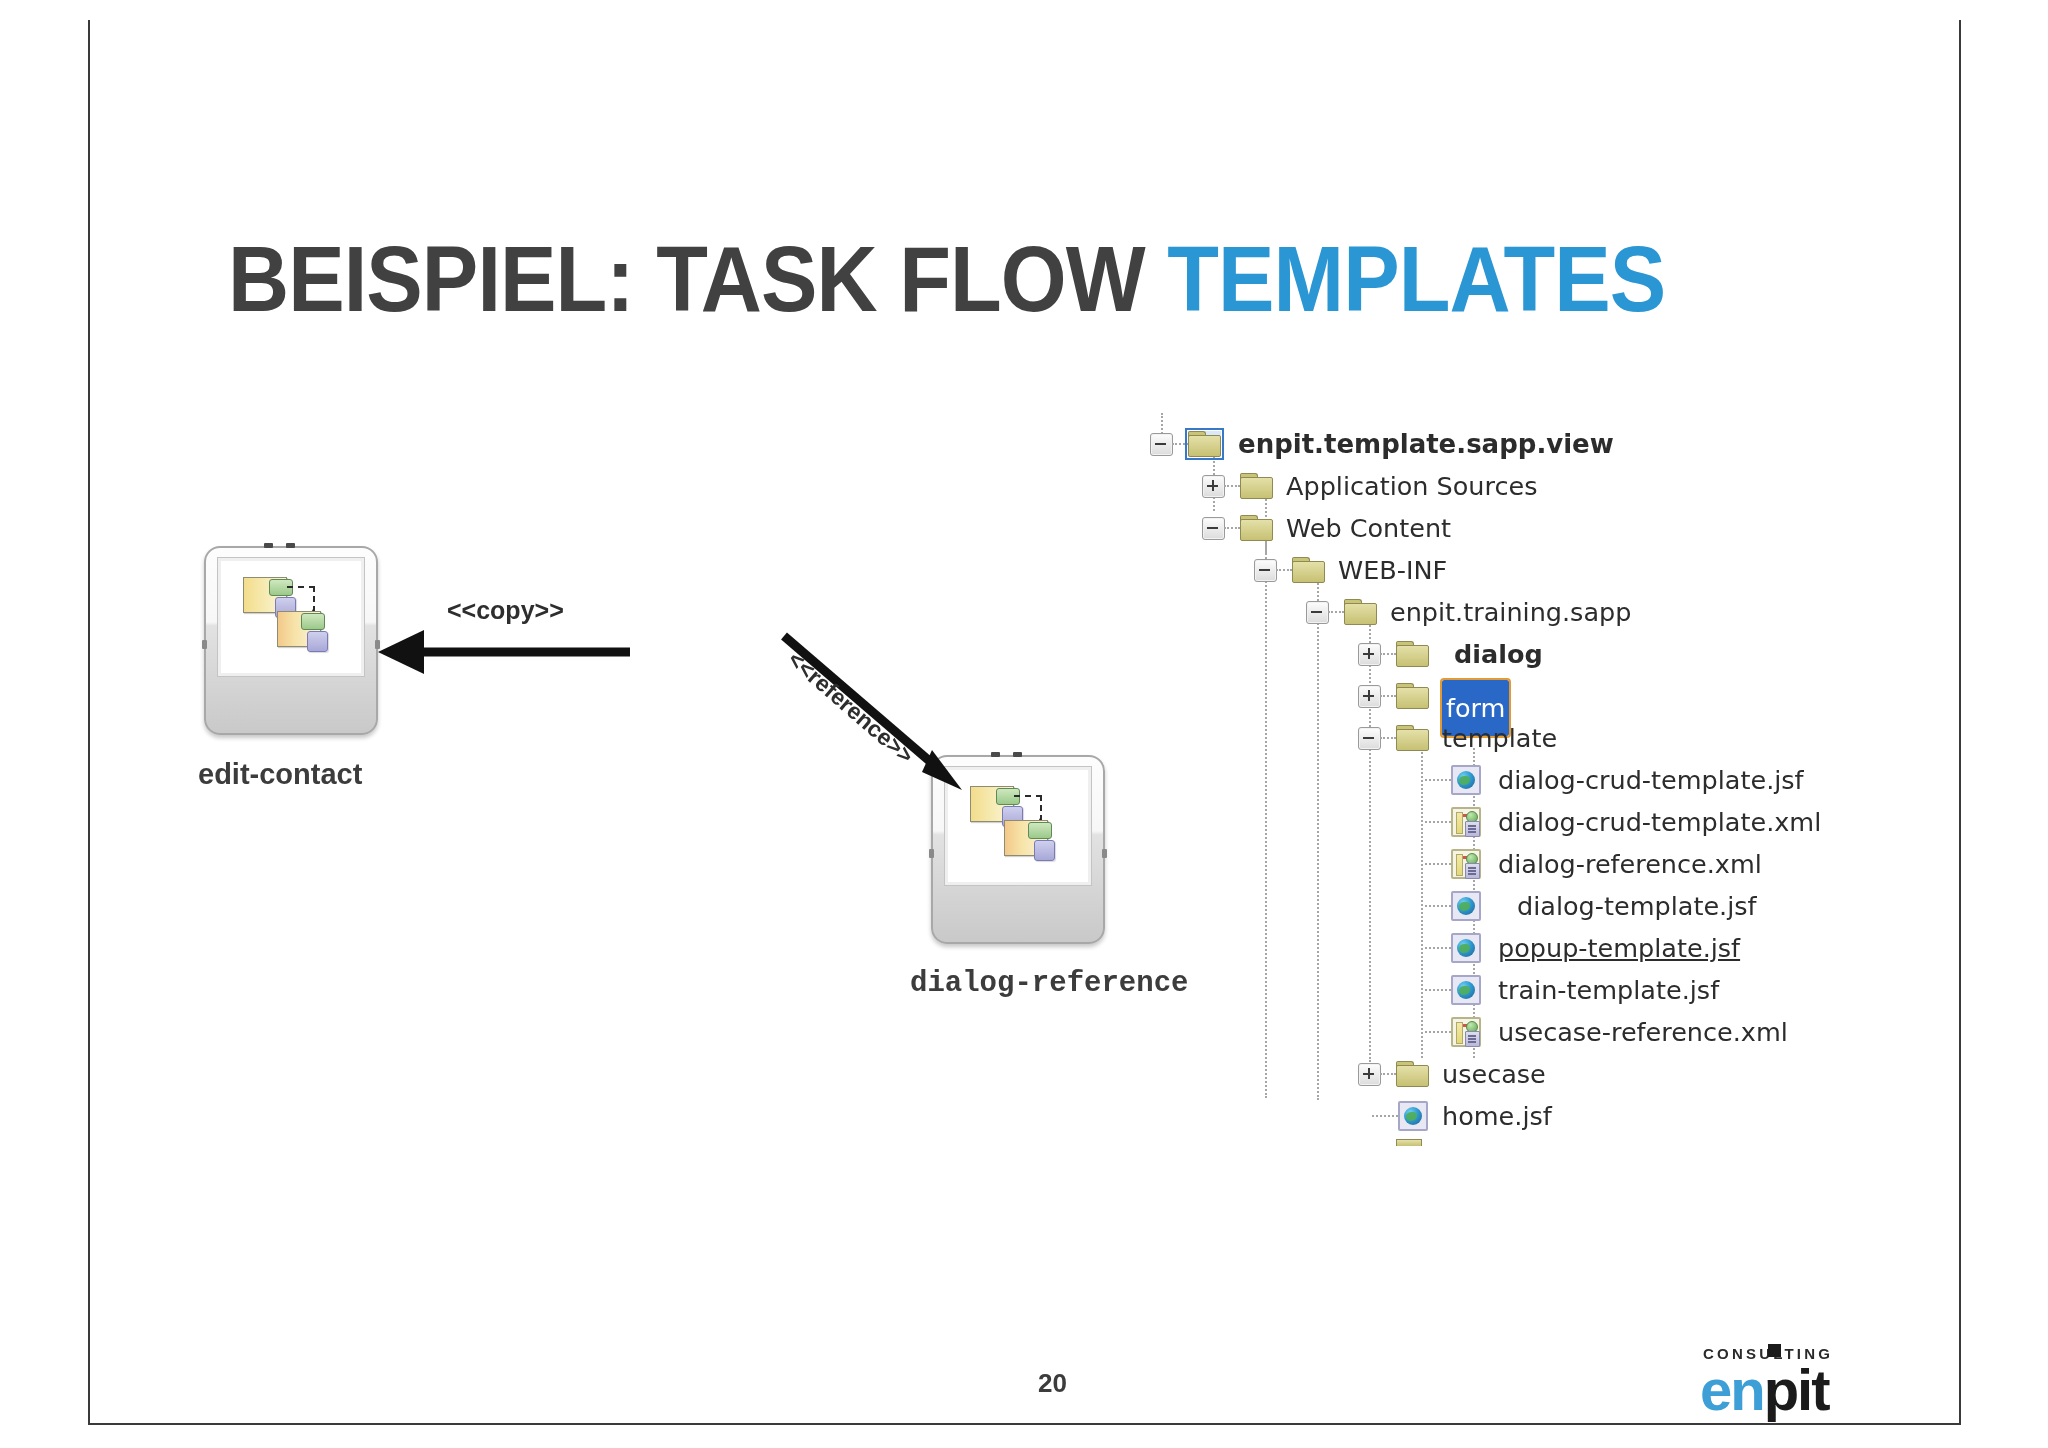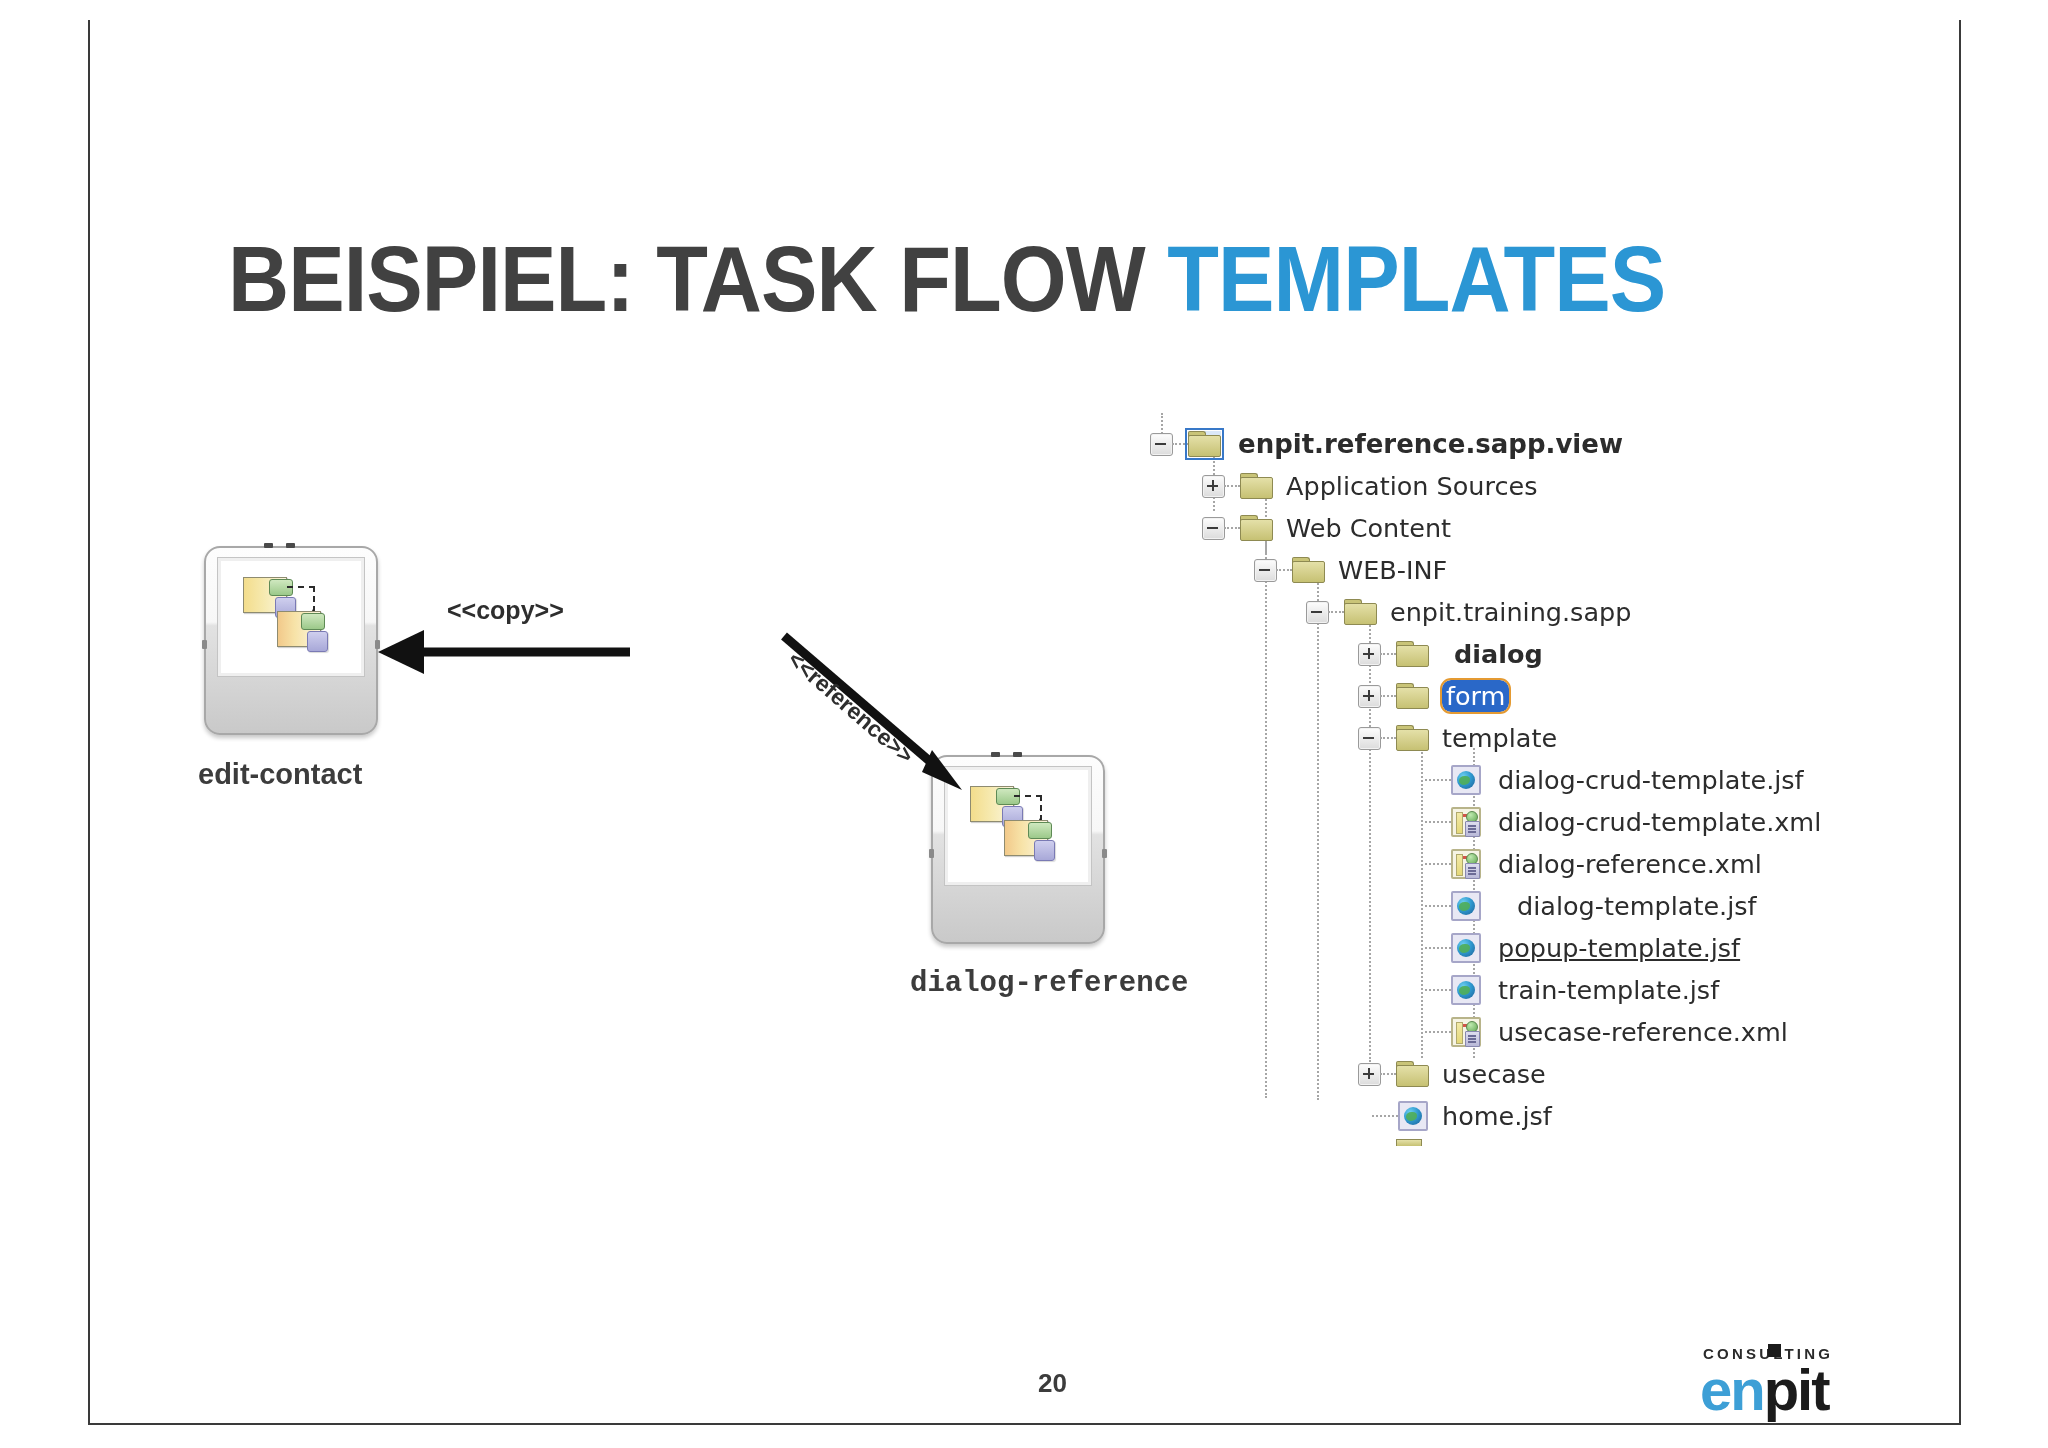--- a/index.html
+++ b/index.html
@@ -82,22 +82,22 @@
   .fileicon.xml .tick{position:absolute;left:10px;top:5px;width:7px;height:3px;background:#d4544a;}
   .fileicon.xml .dot{position:absolute;left:13px;top:2px;width:10px;height:10px;border-radius:50%;
                    background:radial-gradient(circle at 35% 30%,#bfeab0,#5fa54f);border:1px solid #5b8a4e;}
   .fileicon.xml .doc{position:absolute;left:12px;top:12px;width:13px;height:14px;
                    background:linear-gradient(#dedeef,#b9b9d8);border:1px solid #8888b0;border-radius:1px;}
   .fileicon.xml .doc::after{content:"";position:absolute;left:2px;top:3px;width:8px;height:1.5px;
                    background:#6b6b96;box-shadow:0 3px 0 #6b6b96,0 6px 0 #6b6b96;}
 
   .lbl{position:absolute;top:0;height:42px;line-height:42px;}
   .lbl.bold{font-weight:bold;font-size:26px;}
-  .lbl.sel{background:#2a68c8;color:#fff;outline:2px solid #e49a32;padding:0 4px;
-           height:32px;line-height:32px;top:5px;border-radius:9px;}
+  .lbl.sel{background:#2a68c8;color:#fff;outline:2px solid #e49a32;padding:12px 4px;
+           height:32px;line-height:32px;top:5px;border-radius:2px;}
 
   .vline{position:absolute;width:0;border-left:2px dotted #a6a6a6;}
   .hline{position:absolute;height:0;border-top:2px dotted #a6a6a6;}
 
   
   #pagenum{position:absolute;left:1038px;top:1368px;font-weight:bold;font-size:26px;color:#3c3c3c;}
   #logo{position:absolute;left:1700px;top:1345px;text-align:left;}
   #logo .consulting{font-weight:bold;font-size:15px;letter-spacing:3.2px;color:#2a2a2a;
                     font-family:"Liberation Sans",sans-serif;margin-left:3px;}
   #logo .word{font-family:"Liberation Sans",sans-serif;font-weight:bold;font-size:58px;
@@ -187,21 +187,21 @@
     <div class="vline" style="left:271px;top:325px;height:310px;"></div>
     <div class="vline" style="left:323px;top:325px;height:310px;"></div>
 
     <div class="row" style="position:absolute;left:0px;top:0px;">
       <div class="toggle" style="left:0px;"></div>
       <div class="hline" style="left:22px;top:20px;width:16px;"></div>
       <div class="folder sel" style="left:38px;">
         <div class="f-back"></div>
           <div class="f-body"></div>
       </div>
-      <div class="lbl bold" style="left:88px;">enpit.reference.sapp.view</div>
+      <div class="lbl bold" style="left:88px;">enpit.template.sapp.view</div>
     </div>
 
     <div class="row" style="position:absolute;left:0px;top:42px;">
       <div class="toggle plus" style="left:52px;"></div>
       <div class="hline" style="left:74px;top:20px;width:16px;"></div>
       <div class="folder" style="left:90px;">
         <div class="f-back"></div>
           <div class="f-body"></div>
       </div>
       <div class="lbl" style="left:136px;">Application Sources</div>

